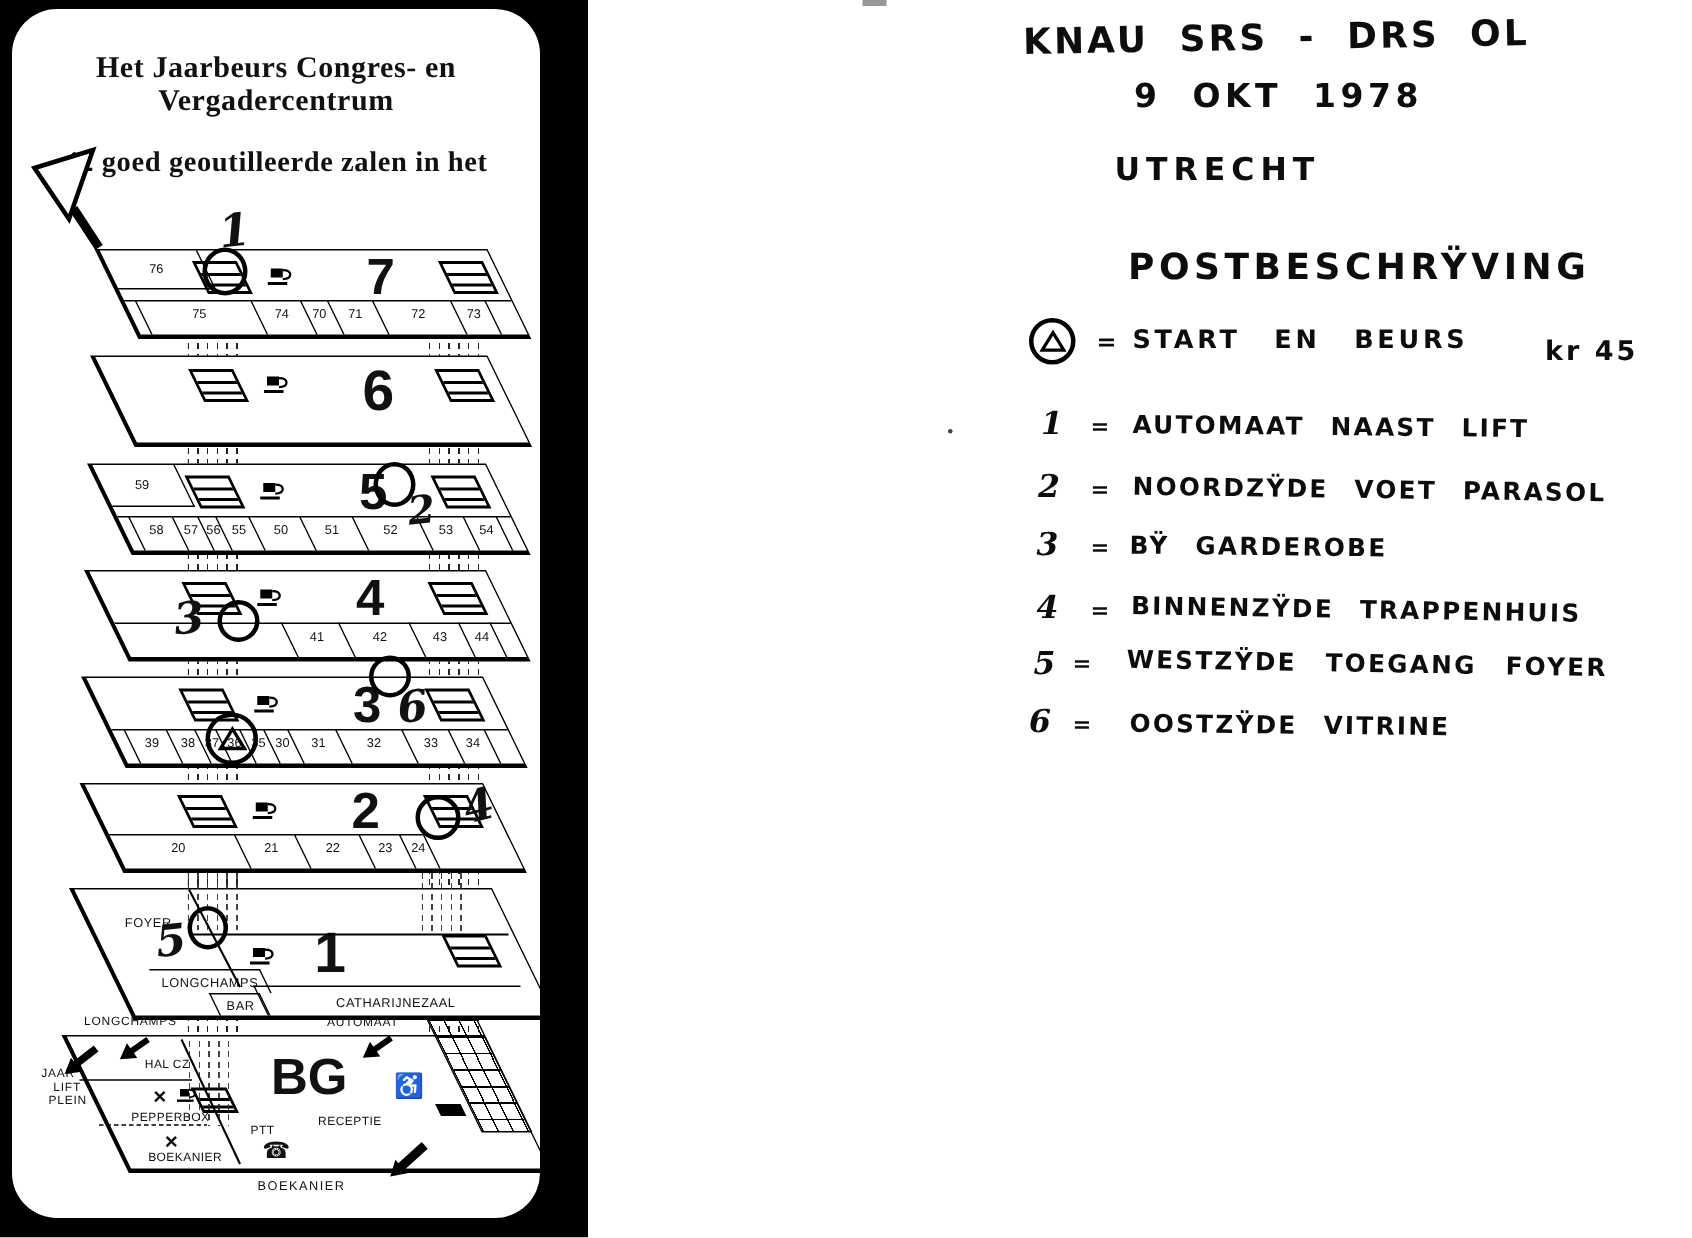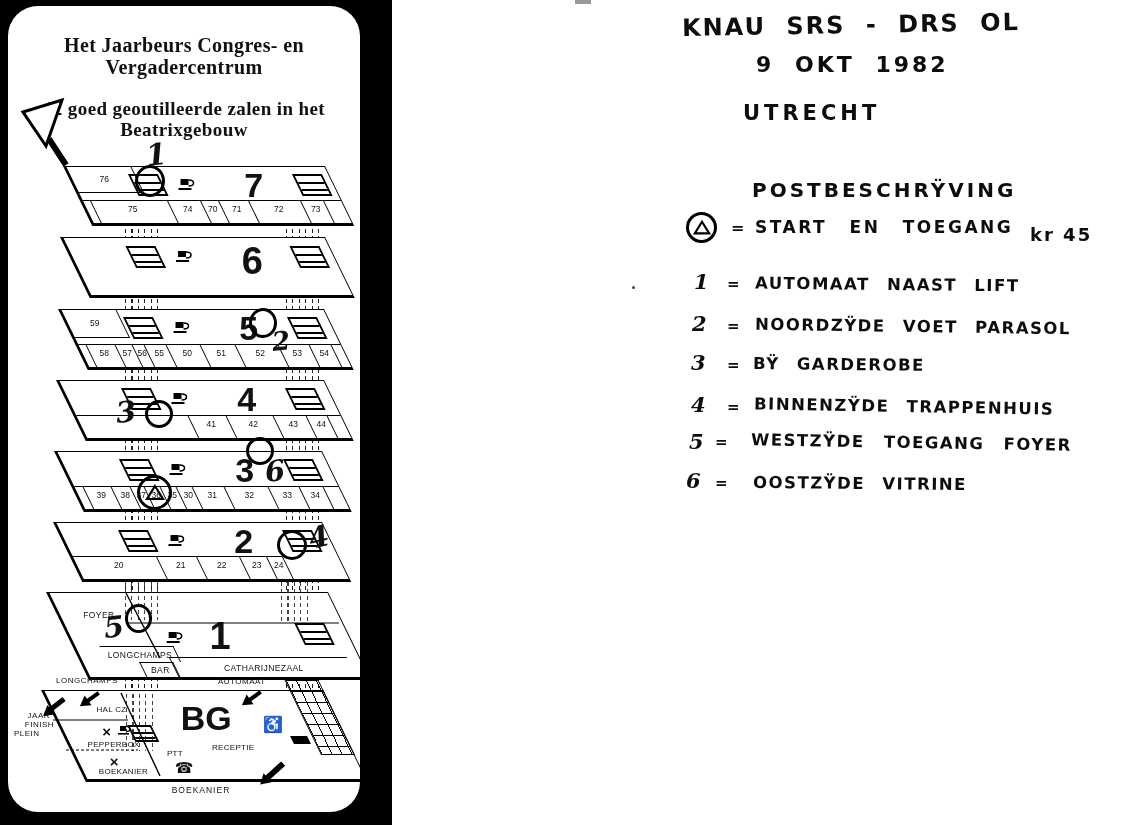--- a/index.html
+++ b/index.html
@@ -70,21 +70,20 @@
 <body>
 
 <div class="strip"></div>
 <div class="gray-dash"></div>
 <div class="speck"></div>
 
 <div class="card">
   <div class="tline" style="top:28px;font-size:20px">Het Jaarbeurs Congres- en</div>
   <div class="tline" style="top:50px;font-size:20px">Vergadercentrum</div>
   <div class="tline" style="top:92px;font-size:19px">42 goed geoutilleerde zalen in het</div>
-  <div class="tline" style="top:113px;font-size:19px">Beatrixgebouw</div>
 
   <svg width="56" height="76" style="position:absolute;left:10px;top:88px;z-index:4">
     <polygon points="5,18 44,6 28,52" fill="#fff" stroke="#000" stroke-width="3"></polygon>
     <line x1="31" y1="45" x2="48" y2="71" stroke="#000" stroke-width="6"></line>
   </svg>
 
   <div class="shaft" style="left:117px;top:202px;width:38px;height:570px"></div>
   <div class="shaft" style="left:278px;top:202px;width:34px;height:500px"></div>
   <div class="shaft ov" style="left:117px;top:576px;width:35px;height:38px"></div>
   <div class="shaft ov" style="left:273px;top:576px;width:30px;height:42px"></div>
@@ -345,22 +344,22 @@
     <line x1="45" y1="714" x2="120" y2="714" stroke="#000" stroke-width="1.1"></line>
     <line x1="58" y1="744" x2="130" y2="744" stroke="#000" stroke-width="1" stroke-dasharray="3,2"></line>
   </svg>
 
   <div class="tower"></div>
   <div class="tstep"></div>
 
   <div class="lbl" style="left:48px;top:670px">LONGCHAMPS</div>
   <div class="lbl" style="left:210px;top:671px">AUTOMAAT</div>
   <div class="lbl" style="left:6px;top:705px;width:36px;text-align:right">JAAR</div>
-  <div class="lbl" style="left:6px;top:714px;width:40px;text-align:right">FINISH</div>
-  <div class="lbl" style="left:6px;top:723px;width:44px;text-align:left">PLEIN</div>
+  <div class="lbl" style="left:6px;top:714px;width:40px;text-align:right">LIFT</div>
+  <div class="lbl" style="left:6px;top:723px;width:44px;text-align:right">PLEIN</div>
   <div class="lbl" style="left:128px;top:779px;width:130px;text-align:center;font-size:8.5px;letter-spacing:1px">BOEKANIER</div>
 
   <div class="arr" style="left:78px;top:689px;width:14px;height:4px;transform:rotate(-35deg)"></div>
   <div class="arr" style="left:240px;top:688px;width:14px;height:4px;transform:rotate(-35deg)"></div>
   <div class="arr" style="left:40px;top:696px;width:18px;height:5px;transform:rotate(-38deg)"></div>
   <div class="arr" style="left:256px;top:762px;width:22px;height:6px;transform:rotate(-42deg)"></div>
 
   <span class="mnum" style="left:138px;top:134px;font-size:30px">1</span>
   <div class="mcirc" style="left:127px;top:159px;width:30px;height:32px"></div>
   <div class="mcirc" style="left:241px;top:302px;width:28px;height:30px"></div>
@@ -375,31 +374,31 @@
   <div class="mcirc" style="left:117px;top:598px;width:27px;height:29px"></div>
   <div class="stsym" style="left:129px;top:469px;width:35px;height:35px">
     <svg width="20" height="20" viewBox="0 0 20 20">
         <polygon points="10,3 18,16 2,16" fill="none" stroke="#000" stroke-width="2.2"></polygon>
       </svg>
   </div>
 </div>
 
 <div>
   <div class="hw" style="left:682px;top:12px;font-size:24px;letter-spacing:2px;word-spacing:10px;transform:rotate(-1deg)">KNAU SRS - DRS OL</div>
-  <div class="hw" style="left:756px;top:53px;font-size:22px;letter-spacing:3px;word-spacing:10px">9 OKT 1982</div>
+  <div class="hw" style="left:756px;top:53px;font-size:22px;letter-spacing:3px;word-spacing:10px">9 OKT 1978</div>
   <div class="hw" style="left:743px;top:102px;font-size:21px;letter-spacing:4px">UTRECHT</div>
-  <div class="hw" style="left:752px;top:179px;font-size:20px;letter-spacing:3px">POSTBESCHRŸVING</div>
+  <div class="hw" style="left:752px;top:165px;font-size:24px;letter-spacing:3px">POSTBESCHRŸVING</div>
 
   <div class="stsym" style="left:686px;top:212px;width:31px;height:31px;border-width:3px">
     <svg width="18" height="18" viewBox="0 0 20 20">
         <polygon points="10,3 18,16 2,16" fill="none" stroke="#000" stroke-width="2.4"></polygon>
       </svg>
   </div>
   <span class="hw" style="left:731px;top:219px;font-size:16px">=</span>
-  <div class="hw" style="left:755px;top:218px;font-size:17px;letter-spacing:2.5px;word-spacing:14px">START EN TOEGANG</div>
+  <div class="hw" style="left:755px;top:218px;font-size:17px;letter-spacing:2.5px;word-spacing:14px">START EN BEURS</div>
   <div class="hw" style="left:1030px;top:225px;font-size:18px;letter-spacing:2px">kr 45</div>
 
   <span class="hw hw-num" style="left:694px;top:270px">1</span>
   <span class="hw" style="left:727px;top:276px;font-size:15px">=</span>
   <div class="hw" style="left:755px;top:276px;font-size:16.5px;letter-spacing:1.5px;word-spacing:10px;transform:rotate(.6deg)">AUTOMAAT NAAST LIFT</div>
 
   <span class="hw hw-num" style="left:692px;top:312px">2</span>
   <span class="hw" style="left:727px;top:318px;font-size:15px">=</span>
   <div class="hw" style="left:755px;top:318px;font-size:16.5px;letter-spacing:1.5px;word-spacing:10px;transform:rotate(.8deg)">NOORDZŸDE VOET PARASOL</div>
 

